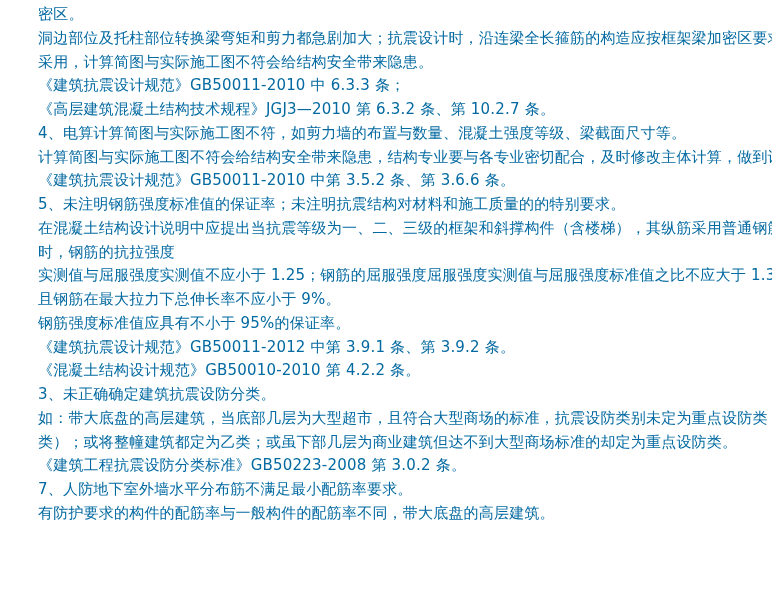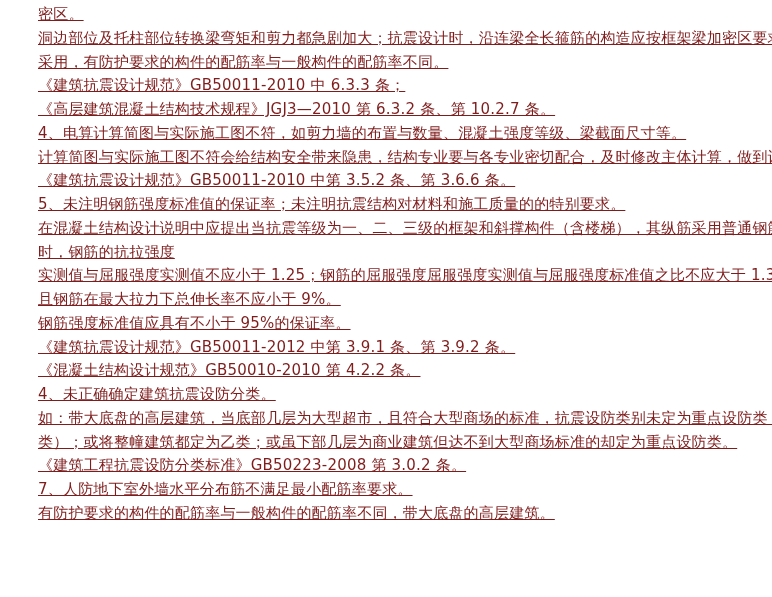--- a/index.html
+++ b/index.html
@@ -19,45 +19,44 @@
     height: 597px;
     padding: 3px 10px 0 38px;
     background: #ffffff;
   }
   .doc p {
     margin: 0;
     padding: 0;
     height: 23.75px;
     line-height: 23.75px;
     font-size: 15px;
-    color: #7f1d1d;
+    color: #0369a1;
     white-space: nowrap;
     letter-spacing: 0.2px;
-    text-decoration: underline;
   }
 </style>
 </head>
 <body>
 
 <div class="doc">
   <p>密区。</p>
   <p>洞边部位及托柱部位转换梁弯矩和剪力都急剧加大；抗震设计时，沿连梁全长箍筋的构造应按框架梁加密区要求</p>
-  <p>采用，有防护要求的构件的配筋率与一般构件的配筋率不同。</p>
+  <p>采用，计算简图与实际施工图不符会给结构安全带来隐患。</p>
   <p>《建筑抗震设计规范》GB50011-2010 中 6.3.3 条；</p>
   <p>《高层建筑混凝土结构技术规程》JGJ3—2010 第 6.3.2 条、第 10.2.7 条。</p>
   <p>4、电算计算简图与实际施工图不符，如剪力墙的布置与数量、混凝土强度等级、梁截面尺寸等。</p>
   <p>计算简图与实际施工图不符会给结构安全带来隐患，结构专业要与各专业密切配合，及时修改主体计算，做到计</p>
   <p>《建筑抗震设计规范》GB50011-2010 中第 3.5.2 条、第 3.6.6 条。</p>
   <p>5、未注明钢筋强度标准值的保证率；未注明抗震结构对材料和施工质量的的特别要求。</p>
   <p>在混凝土结构设计说明中应提出当抗震等级为一、二、三级的框架和斜撑构件（含楼梯），其纵筋采用普通钢筋</p>
   <p>时，钢筋的抗拉强度</p>
   <p>实测值与屈服强度实测值不应小于 1.25；钢筋的屈服强度屈服强度实测值与屈服强度标准值之比不应大于 1.3，</p>
   <p>且钢筋在最大拉力下总伸长率不应小于 9%。</p>
   <p>钢筋强度标准值应具有不小于 95%的保证率。</p>
   <p>《建筑抗震设计规范》GB50011-2012 中第 3.9.1 条、第 3.9.2 条。</p>
   <p>《混凝土结构设计规范》GB50010-2010 第 4.2.2 条。</p>
-  <p>4、未正确确定建筑抗震设防分类。</p>
+  <p>3、未正确确定建筑抗震设防分类。</p>
   <p>如：带大底盘的高层建筑，当底部几层为大型超市，且符合大型商场的标准，抗震设防类别未定为重点设防类（乙</p>
   <p>类）；或将整幢建筑都定为乙类；或虽下部几层为商业建筑但达不到大型商场标准的却定为重点设防类。</p>
   <p>《建筑工程抗震设防分类标准》GB50223-2008 第 3.0.2 条。</p>
   <p>7、人防地下室外墙水平分布筋不满足最小配筋率要求。</p>
   <p>有防护要求的构件的配筋率与一般构件的配筋率不同，带大底盘的高层建筑。</p>
 </div>
 
 </body></html>

